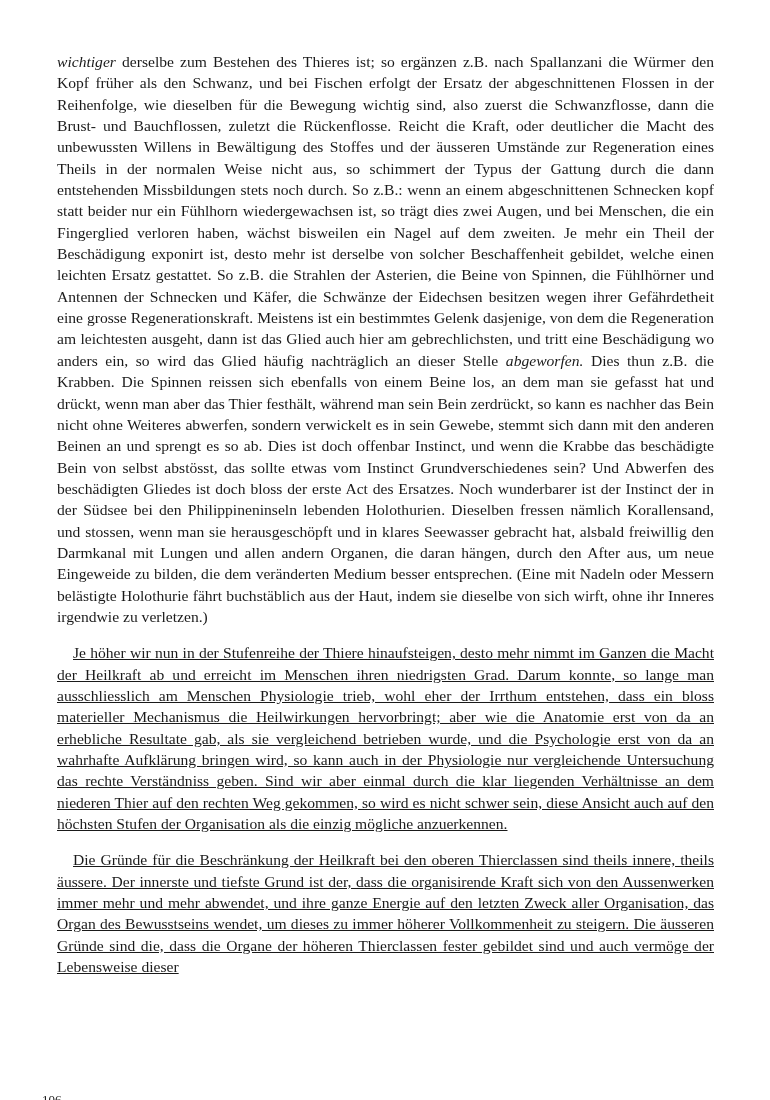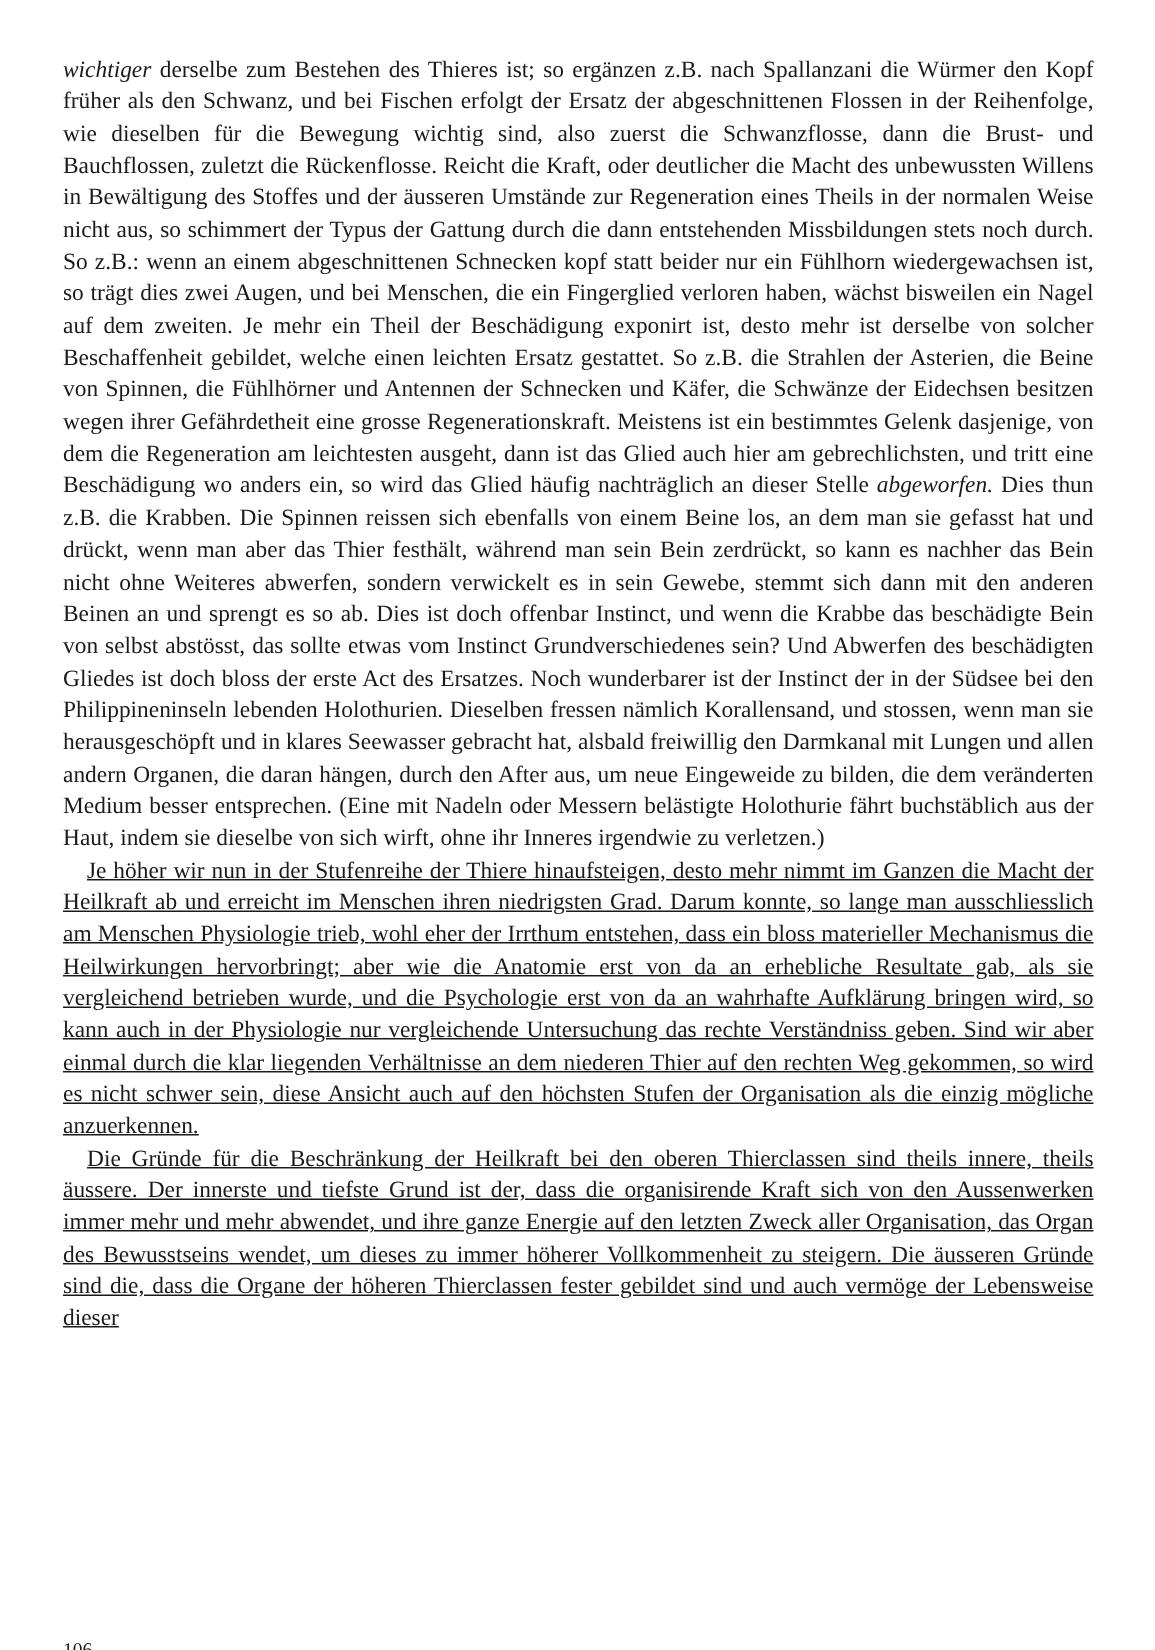--- a/index.html
+++ b/index.html
@@ -20,21 +20,21 @@
     left: 42px;
     top: 36px;
     width: 687px;
     font-size: 15.6px;
     line-height: 21.35px;
     text-align: justify;
     -webkit-hyphens: auto;
     hyphens: auto;
   }
   .text-block p {
-    margin: 0;
+    margin: 15px;
     padding: 0;
   }
   .text-block p.indent {
     text-indent: 16px;
     text-decoration: underline;
   }
   .italic {
     font-style: italic;
   }
   .page-number {

